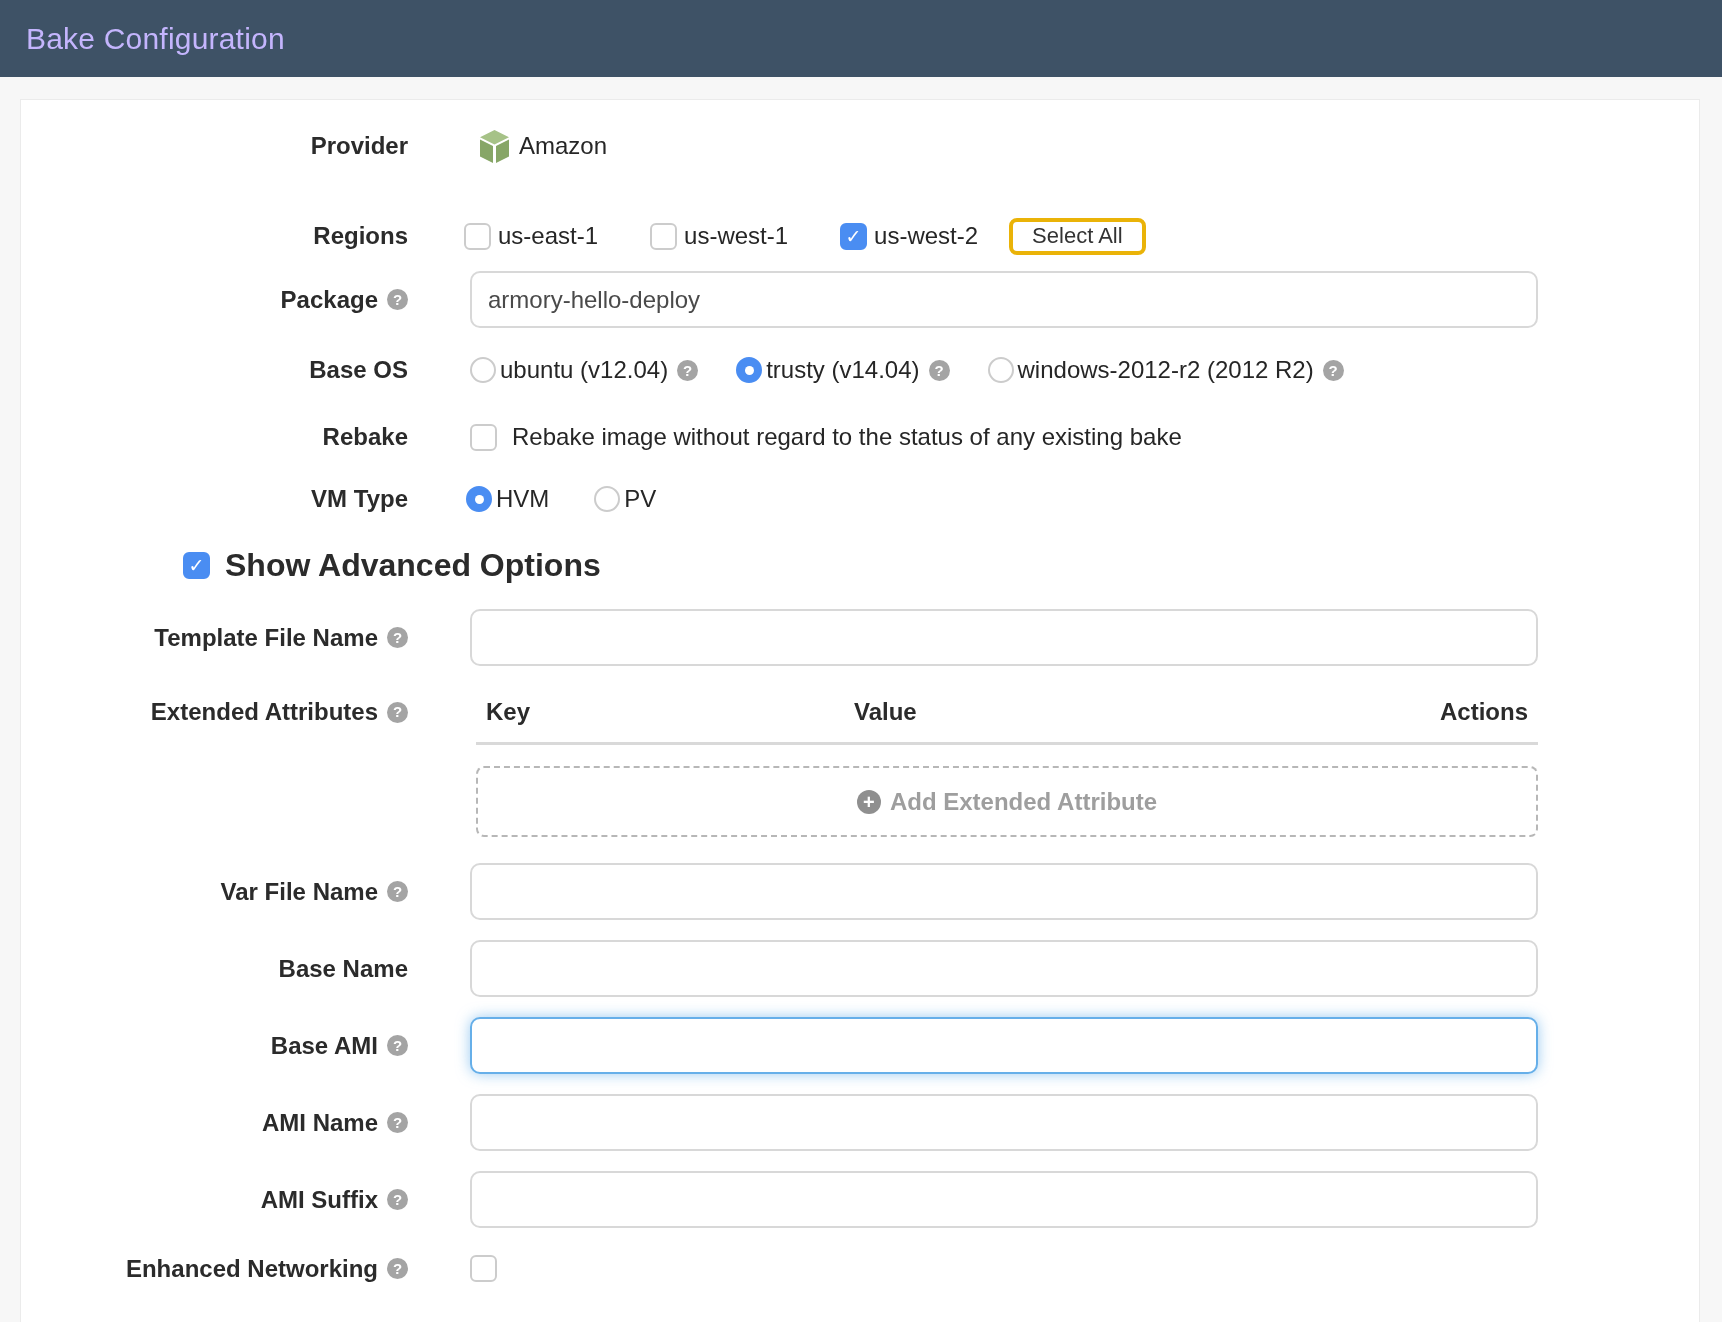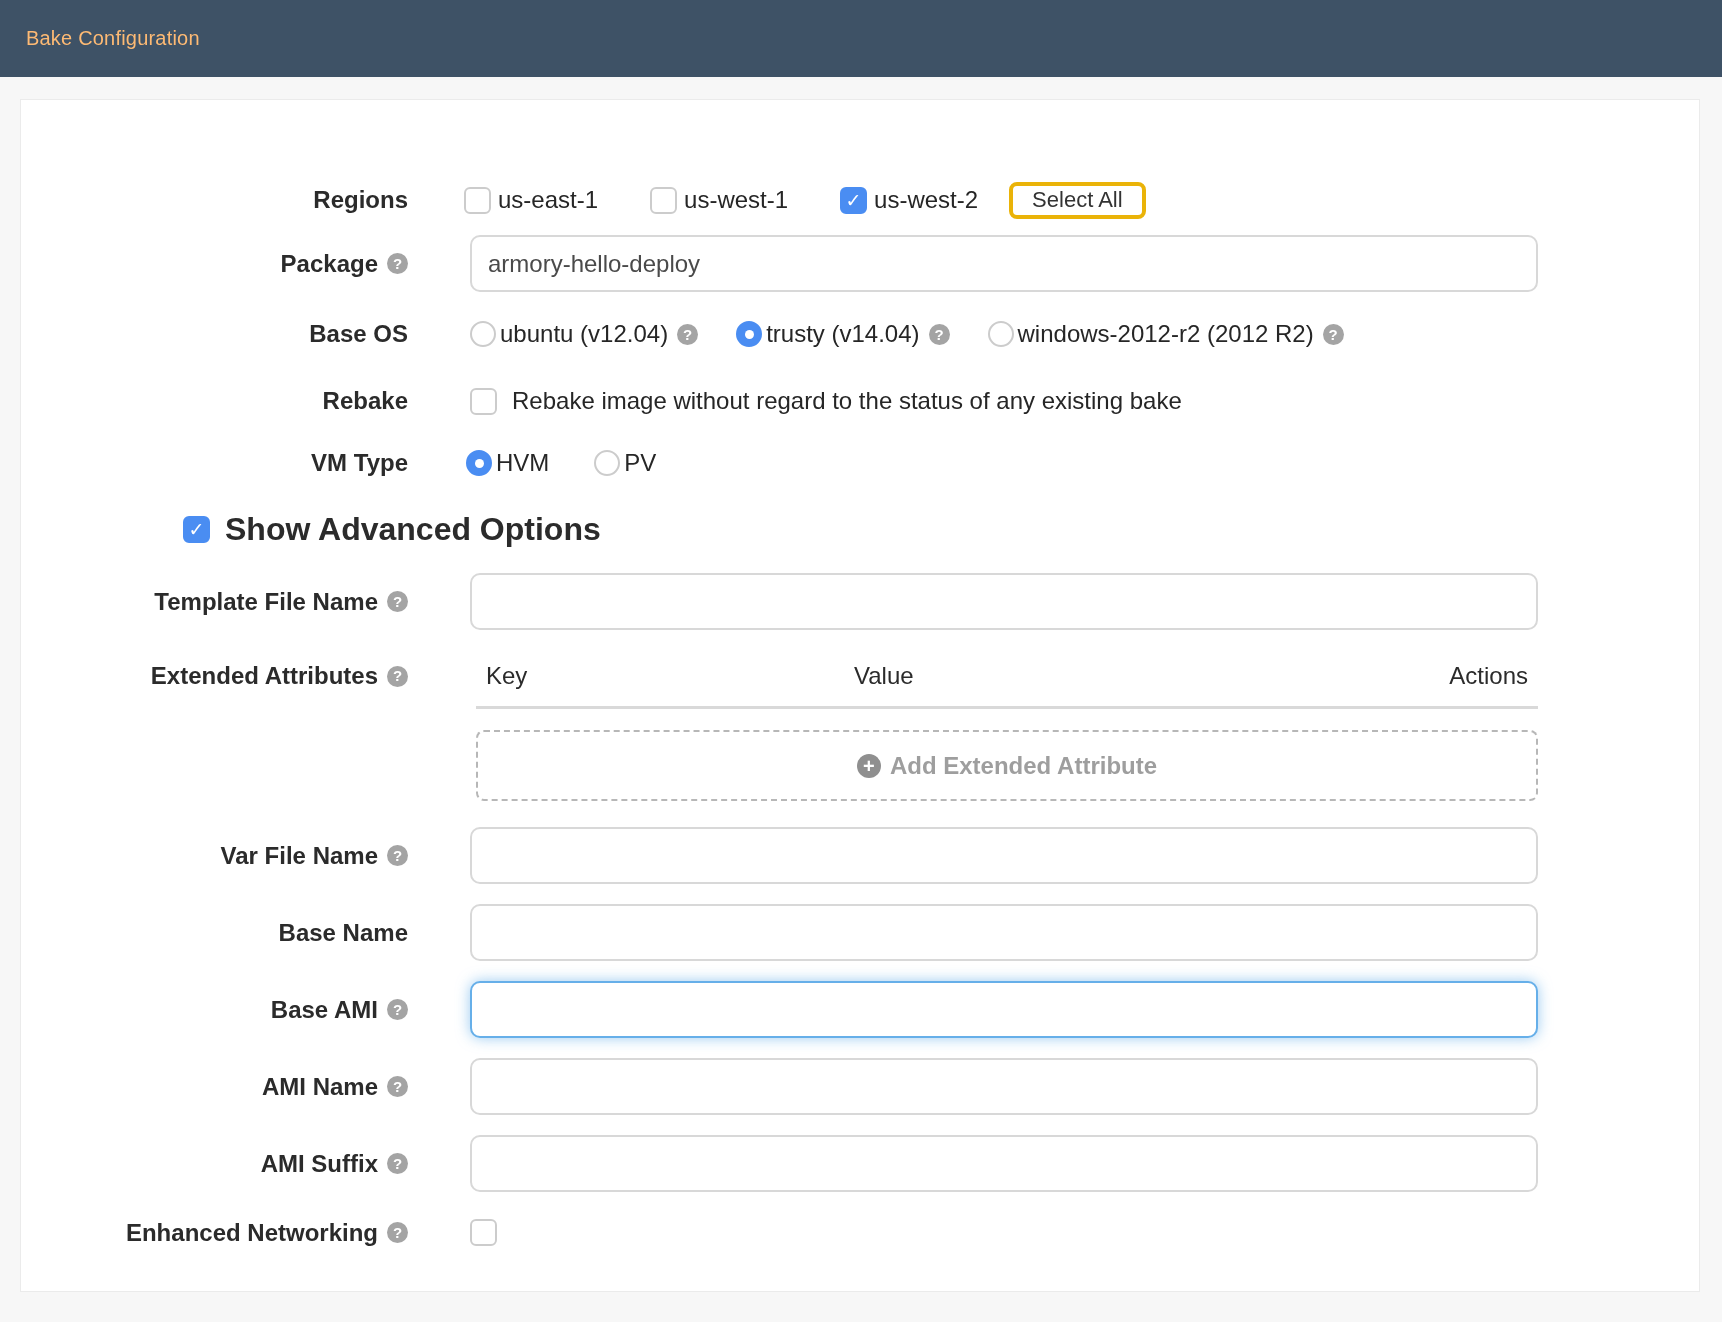--- a/index.html
+++ b/index.html
@@ -12,22 +12,22 @@
   
   .titlebar {
     width: 100%;
     height: 77px;
     background: #3e5266;
     display: flex;
     align-items: center;
     padding-left: 26px;
   }
   .titlebar h1 {
-    color: #fdba74;
-    font-size: 20px;
+    color: #c4b5fd;
+    font-size: 30px;
     font-weight: 400;
     letter-spacing: 0.2px;
   }
   
   .panel {
     margin: 22px 22px 20px 20px;
     width: 1680px;
     background: #ffffff;
     border: 1px solid #ebebeb;
     padding: 28px 0 45px 0;
@@ -155,21 +155,21 @@
     align-items: center;
     cursor: pointer;
   }
   
   .cube-icon { width: 31px; height: 33px; flex: 0 0 31px; }
   
   .ea-table { width: 1062px; margin-left: 6px; }
   .ea-headers {
     display: flex;
     font-size: 24px;
-    font-weight: 400;
+    font-weight: 700;
     color: #2b2b2b;
     padding: 0 10px;
     line-height: 27px;
     align-items: flex-end;
   }
   .ea-col-key { width: 368px; }
   .ea-col-value { flex: 1; }
   .ea-col-actions { text-align: right; }
   .ea-divider {
     margin-top: 17px;
@@ -234,20 +234,33 @@
 </style>
 </head>
 <body>
 
 <div class="titlebar">
   <h1>Bake Configuration</h1>
 </div>
 
 <div class="panel">
 
+  <div class="form-row row-provider">
+    <div class="label-col">
+      <span>Provider</span>
+    </div>
+    <div class="control-col" style="margin-left:71px;">
+      <svg class="cube-icon" viewBox="0 0 31 33">
+        <polygon points="15.5,0 30,7.2 15.5,14.4 1,7.2" fill="#a6c287"></polygon>
+        <polygon points="1,9.5 14,16 14,33 1,26.5" fill="#87a667"></polygon>
+        <polygon points="30,9.5 17,16 17,33 30,26.5" fill="#87a667"></polygon>
+      </svg>
+      <span class="provider-name">Amazon</span>
+    </div>
+  </div>
 
   <div class="form-row row-regions">
     <div class="label-col">
       <span>Regions</span>
     </div>
     <div class="control-col" style="margin-left:56px;">
       <span class="opt-group region-opt">
         <span class="cbox"></span>
         <span class="opt-label">us-east-1</span>
       </span>

